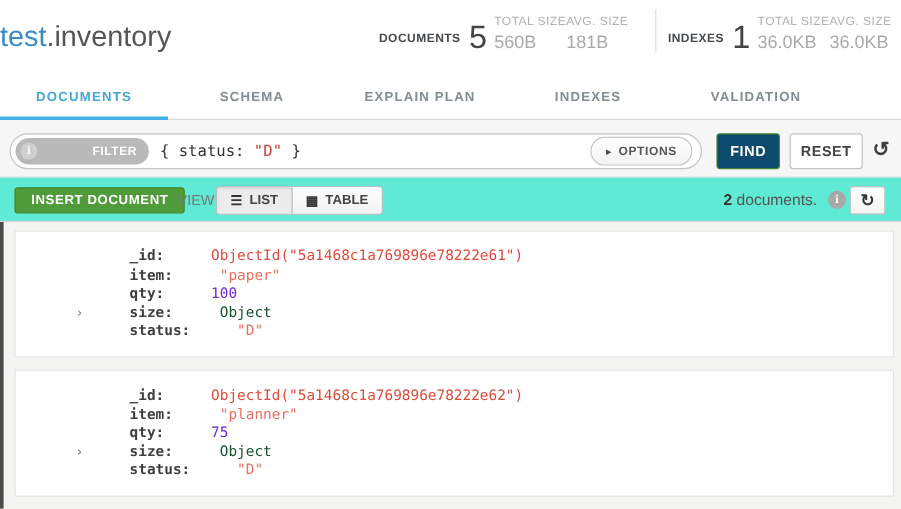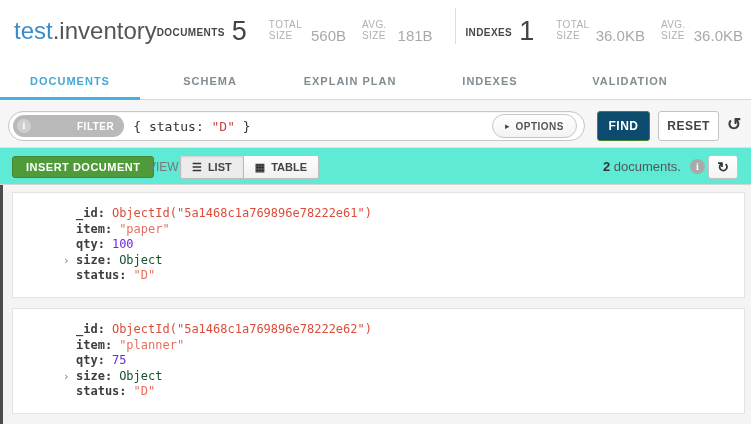--- a/index.html
+++ b/index.html
@@ -6,29 +6,29 @@
   html,body { width:751px; height:424px; }
   body {
     font-family:"Liberation Sans", sans-serif;
     background:#f4f4f3; color:#444;
     position:relative; overflow:hidden;
   }
   
   .header {
     position:absolute; top:0; left:0; width:751px; height:62px;
     background:#fff; display:flex; align-items:center;
-    padding:0 8px 0 14px;
+    padding:0 8px 0 0;
   }
   .ns-title { font-size:24px; font-weight:400; letter-spacing:0; white-space:nowrap; }
   .ns-db { color:#3b8bc8; }
   .ns-rest { color:#555; }
   .header-stats { margin-left:auto; display:flex; align-items:flex-end; padding-bottom:10px; }
   .stat-big-label { font-size:10px; font-weight:bold; color:#45494c; letter-spacing:.4px; padding-bottom:6px; }
   .stat-big-value { font-size:27px; font-weight:400; color:#444; line-height:26px; margin:0 6px 0 7px; }
-  .stat-col { display:flex; flex-direction:row; align-items:flex-end; margin-left:16px; }
+  .stat-col { display:flex; flex-direction:column; align-items:flex-start; }
   .stat-col .lbl { font-size:10px; color:#b0b0b0; letter-spacing:.4px; margin-bottom:3px; }
   .stat-col .val { font-size:15px; color:#a9a9a9; }
   .stat-divider { width:1px; height:36px; background:#ddd; margin:0 10px 0 22px; align-self:center; }
   
   .tabbar {
     position:absolute; top:62px; left:0; width:751px; height:38px;
     background:#fff; border-bottom:1px solid #d9d9d9;
     display:flex;
   }
   .tab {
@@ -124,20 +124,21 @@
     position:absolute; left:12px; width:733px; height:106px;
     background:#fff; border:1px solid #e3e3e3;
     padding:13px 10px 0 50px;
   }
   .doc-card.c1 { top:7px; }
   .doc-card.c2 { top:123px; }
   .doc-row {
     display:flex; align-items:baseline; height:15.6px;
     font-family:"DejaVu Sans Mono", monospace; font-size:12px; line-height:15.6px;
     white-space:pre;
+    gap:32px;
   }
   .caret-cell { width:13px; color:#777; font-size:11px; flex:0 0 auto; }
   .doc-key { font-weight:bold; color:#3e3e3e; margin-right:7px; }
   .val-objectid { color:#dd4c3b; }
   .val-string { color:#e8705f; }
   .val-number { color:#6d28d9; }
   .val-object { color:#14532d; }
 </style>
 </head>
 <body>

